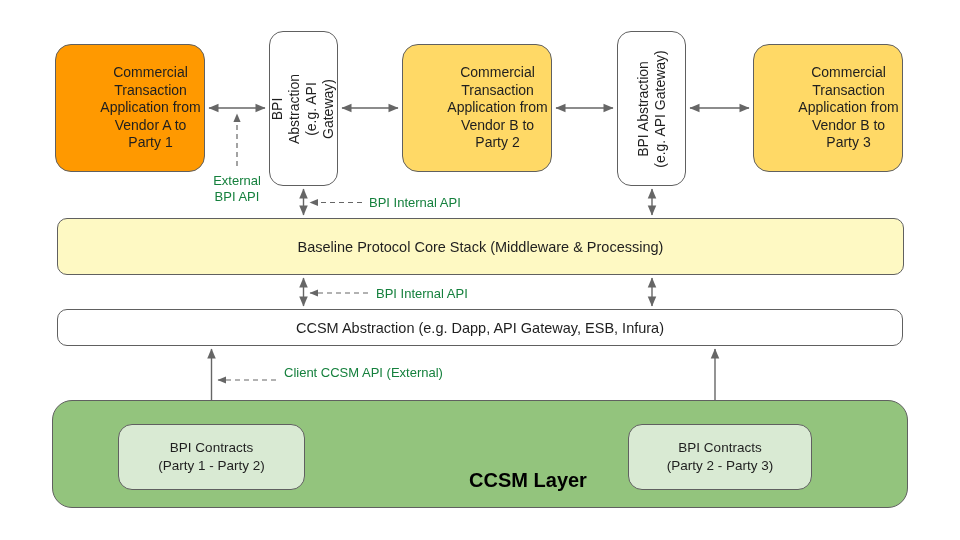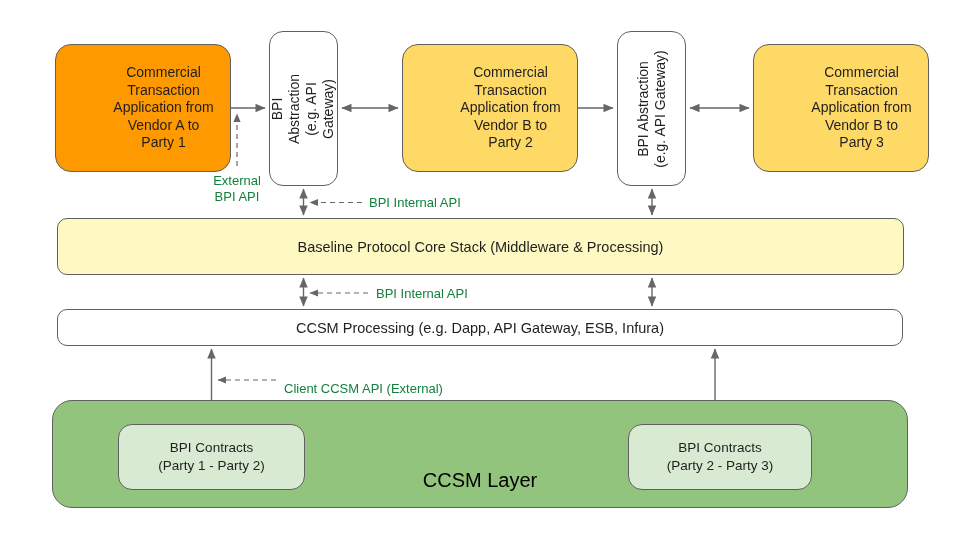--- a/index.html
+++ b/index.html
@@ -6,33 +6,33 @@
   .canvas {
     position:relative; width:960px; height:540px; background:#ffffff;
     font-family:"Liberation Sans", sans-serif; color:#1f1f1f; overflow:hidden;
   }
   .box {
     position:absolute; box-sizing:border-box;
     border:1.5px solid #606060;
     display:flex; align-items:center; justify-content:center;
     text-align:center;
   }
-  .app-box { width:176px; height:128px; border-radius:16px; font-size:14px; line-height:17.5px;padding-left:41px; }
+  .app-box { width:150px; height:128px; border-radius:16px; font-size:14px; line-height:17.5px;padding-left:41px; }
   .app-box .app-text { width:126px; }
   .orange { background:#FF9900; }
   .yellow { background:#FFD966; }
   .bpi-box { width:69px; height:155px; border-radius:14px; background:#ffffff; }
   .bpi-rotated { transform:rotate(-90deg); font-size:14px; line-height:17px; text-align:center; white-space:nowrap; }
   .band-blue { left:57px; top:218px; width:847px; height:57px; border-radius:10px; background:#fef9c3; font-size:14.5px; }
   .band-white { left:57px; top:309px; width:846px; height:37px; border-radius:10px; background:#ffffff; font-size:14.5px; }
   .band-green { left:52px; top:400px; width:856px; height:108px; border-radius:20px; background:#93C47D; }
   .contract-box { width:187px; height:66px; border-radius:14px; background:#D9EAD3; font-size:13.5px; line-height:18px; }
   .ccsm-title {
     position:absolute; left:52px; top:469px; width:856px; text-align:center;
-    font-size:20px; font-weight:400; color:#000;
+    font-size:20px; font-weight:700; color:#000;padding-left:48px;
   }
   .lbl { position:absolute; font-size:13px; line-height:15.5px; color:#15803d; white-space:nowrap; }
   .lbl-center { text-align:center; white-space:normal; }
   svg.overlay { position:absolute; left:0; top:0; width:960px; height:540px; pointer-events:none; }
 </style>
 </head>
 <body>
 
 <div class="canvas">
 
@@ -81,33 +81,33 @@
 
   <div class="box app-box yellow" style="left:753px; top:44px;">
     <div class="app-text">Commercial<br>Transaction<br>Application from<br>Vendor B to<br>Party 3</div>
   </div>
 
   <div class="box band-blue">
     <div>Baseline Protocol Core Stack (Middleware &amp; Processing)</div>
   </div>
 
   <div class="box band-white">
-    <div>CCSM Processing (e.g. Dapp, API Gateway, ESB, Infura)</div>
+    <div>CCSM Abstraction (e.g. Dapp, API Gateway, ESB, Infura)</div>
   </div>
 
   <div class="box band-green"></div>
 
   <div class="box contract-box" style="left:118px; top:424px;">
     <div>BPI Contracts<br>(Party 1 - Party 2)</div>
   </div>
 
   <div class="box contract-box" style="left:628px; top:424px; width:184px;">
     <div>BPI Contracts<br>(Party 2 - Party 3)</div>
   </div>
 
   <div class="ccsm-title">CCSM Layer</div>
 
   <div class="lbl lbl-center" style="left:200px; top:173px; width:74px;">External<br>BPI API</div>
   <div class="lbl" style="left:369px; top:195px;">BPI Internal API</div>
   <div class="lbl" style="left:376px; top:286px;">BPI Internal API</div>
-  <div class="lbl" style="left:284px; top:381px;">Client CCSM API (External)</div>
+  <div class="lbl" style="left:284px; top:365px;">Client CCSM API (External)</div>
 
 </div>
 
 </body></html>

